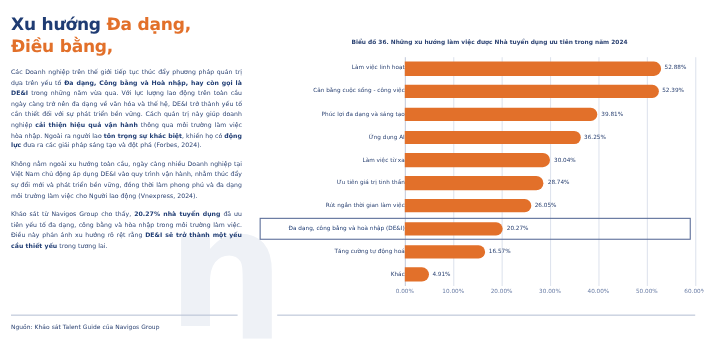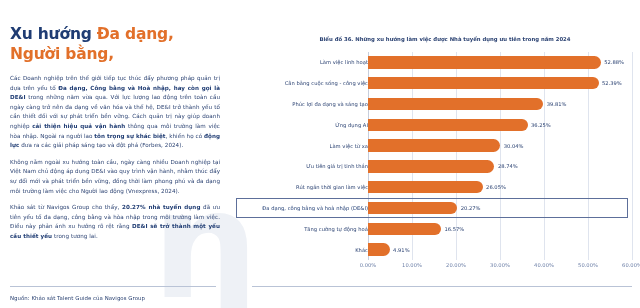--- a/index.html
+++ b/index.html
@@ -28,21 +28,21 @@
     font-weight: bold;
     line-height: 1;
     user-select: none;
     pointer-events: none;
   }
   
   .left-panel {
     position: absolute;
     left: 0; top: 0;
     width: 232px; height: 308px;
-    padding: 22px 12px 0 10px;
+    padding: 10px 12px 0 10px;
     box-sizing: border-box;
   }
   .headline {
     font-size: 15.5px;
     font-weight: bold;
     line-height: 1.32;
     letter-spacing: -0.2px;
     margin: 2px 0 9px 0;
   }
   .hl-navy { color: #1f3c73; }
@@ -176,21 +176,21 @@
 </head>
 <body>
 
 <div id="page">
 
   <div class="watermark">ƞ</div>
 
   <div class="left-panel">
     <div class="headline">
       <span class="hl-navy">Xu hướng </span><span class="hl-orange">Đa dạng,</span><br>
-      <span class="hl-orange">Người bằng,</span><br>
+      <span class="hl-orange">Điều bằng,</span><br>
     </div>
     <div id="paras">
         <div class="para"><span>Các Doanh nghiệp trên thế giới tiếp tục thúc đẩy phương pháp quản trị dựa trên yếu tố </span><b>Đa dạng, Công bằng và Hoà nhập, hay còn gọi là DE&amp;I</b><span> trong những năm vừa qua. Với lực lượng lao động trên toàn cầu ngày càng trở nên đa dạng về văn hóa và thế hệ, DE&amp;I trở thành yếu tố cần thiết đối với sự phát triển bền vững. Cách quản trị này giúp doanh nghiệp </span><b>cải thiện hiệu quả vận hành</b><span> thông qua môi trường làm việc hòa nhập. Ngoài ra người lao </span><b>tôn trọng sự khác biệt</b><span>, khiến họ có </span><b>động lực</b><span> đưa ra các giải pháp sáng tạo và đột phá (Forbes, 2024).</span></div>
         <div class="para"><span>Không nằm ngoài xu hướng toàn cầu, ngày càng nhiều Doanh nghiệp tại Việt Nam chủ động áp dụng DE&amp;I vào quy trình vận hành, nhằm thúc đẩy sự đổi mới và phát triển bền vững, đồng thời làm phong phú và đa dạng môi trường làm việc cho Người lao động (Vnexpress, 2024).</span></div>
         <div class="para"><span>Khảo sát từ Navigos Group cho thấy, </span><b>20.27% nhà tuyển dụng</b><span> đã ưu tiên yếu tố đa dạng, công bằng và hòa nhập trong môi trường làm việc. Điều này phản ánh xu hướng rõ rệt rằng </span><b>DE&amp;I sẽ trở thành một yếu cầu thiết yếu</b><span> trong tương lai.</span></div>
       </div>
     <div class="source-rule"></div>
     <div class="source">Nguồn: Khảo sát Talent Guide của Navigos Group</div>
   </div>
 

